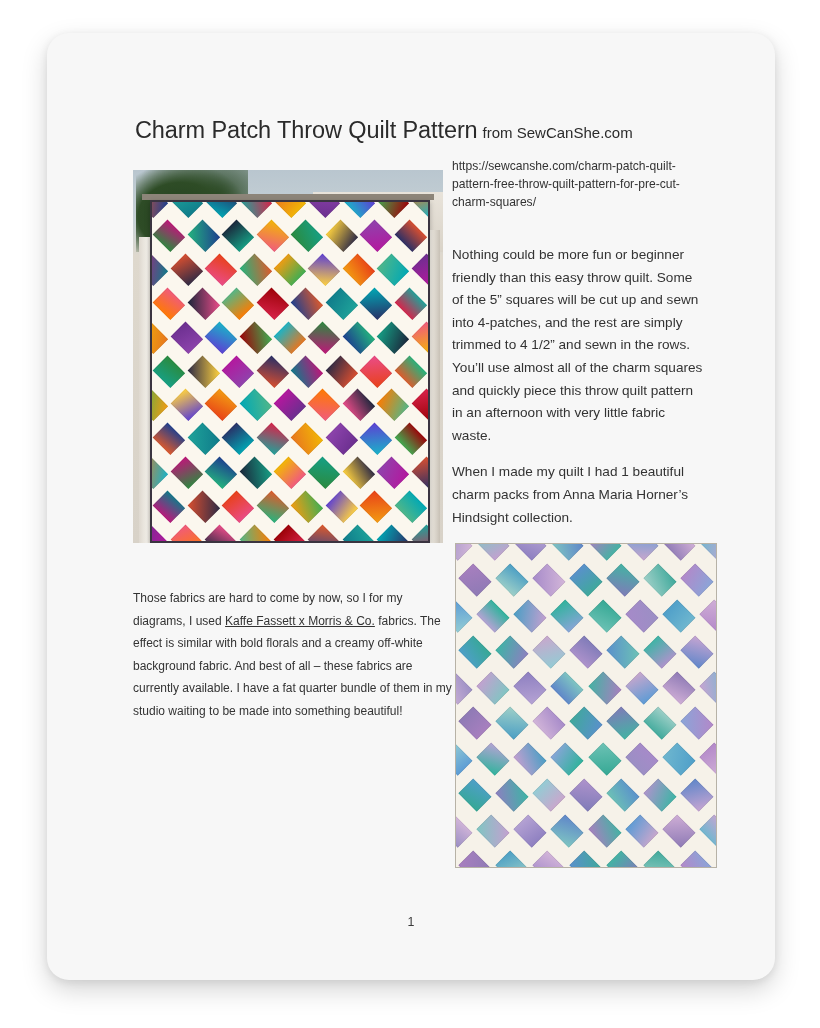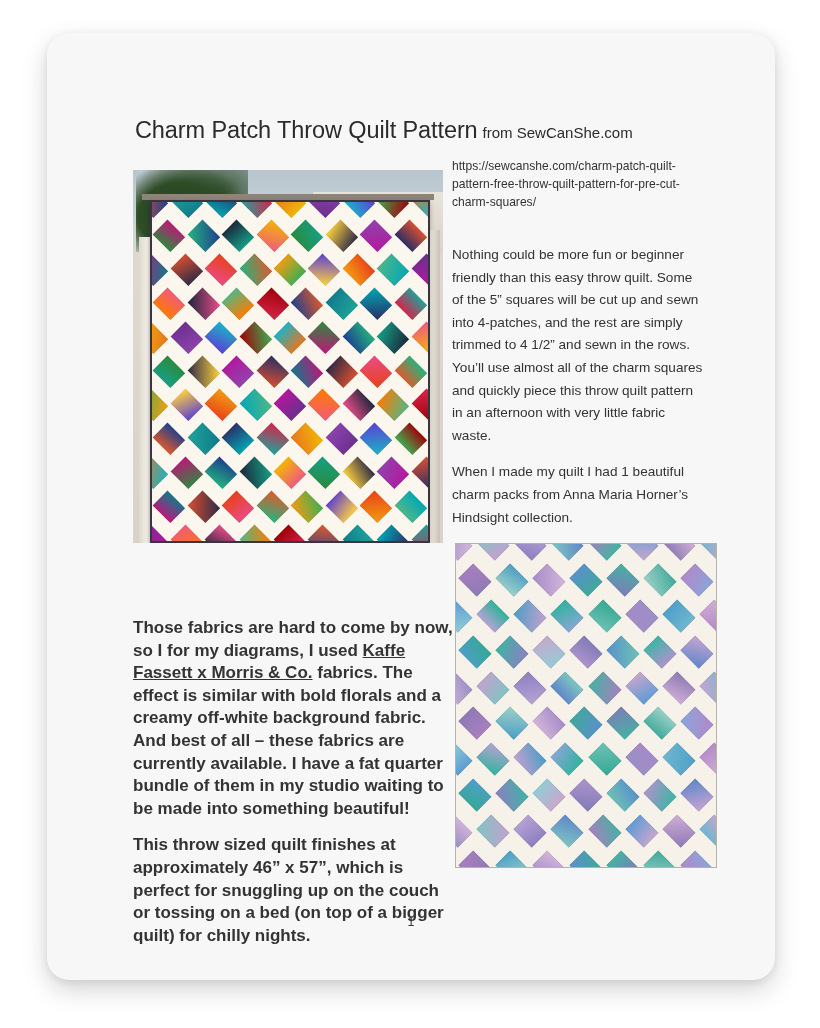--- a/index.html
+++ b/index.html
@@ -142,25 +142,24 @@
   }
   #right-copy {
     left: 405px;
     top: 211px;
     width: 255px;
     font-size: 13.6px;
     line-height: 22.6px;
   }
   #left-copy {
     left: 86px;
-    top: 584px;
+    top: 554px;
     width: 325px;
-    font-size: 17px;
+    font-size: 12px;
     line-height: 22.6px;
-    font-weight: bold;
   }
   .body-col p { margin: 0 0 14px 0; }
   .body-col p:last-child { margin-bottom: 0; }
   .inline-link {
     text-decoration: underline;
     color: #333333;
   }
 
   
   #page-number {
@@ -374,18 +373,17 @@
           <div class="dmd" style="left: 50%; top: 100%; width: 10%; padding-bottom: 8%; background: linear-gradient(216deg, rgb(63, 169, 155) 0%, rgb(90, 144, 204) 100%); box-shadow: rgba(0, 0, 0, 0.12) 0px 0px 0px 0.5px inset;"></div>
           <div class="dmd" style="left: 64.2857%; top: 100%; width: 10%; padding-bottom: 8%; background: linear-gradient(269deg, rgb(127, 123, 184) 0%, rgb(67, 179, 163) 100%); box-shadow: rgba(0, 0, 0, 0.12) 0px 0px 0px 0.5px inset;"></div>
           <div class="dmd" style="left: 78.5714%; top: 100%; width: 10%; padding-bottom: 8%; background: linear-gradient(322deg, rgb(159, 208, 200) 0%, rgb(63, 169, 155) 100%); box-shadow: rgba(0, 0, 0, 0.12) 0px 0px 0px 0.5px inset;"></div>
           <div class="dmd" style="left: 92.8571%; top: 100%; width: 10%; padding-bottom: 8%; background: linear-gradient(15deg, rgb(179, 136, 201) 0%, rgb(138, 165, 216) 100%); box-shadow: rgba(0, 0, 0, 0.12) 0px 0px 0px 0.5px inset;"></div>
         </div>
     </div>
   </div>
 
   <div id="left-copy" class="body-col">
     <p><span>Those fabrics are hard to come by now, so I for my diagrams, I used </span><span class="inline-link">Kaffe Fassett x Morris &amp; Co.</span><span> fabrics. The effect is similar with bold florals and a creamy off-white background fabric. And best of all – these fabrics are currently available. I have a fat quarter bundle of them in my studio waiting to be made into something beautiful!</span></p>
-    <p>This throw sized quilt finishes at approximately 46” x 57”, which is perfect for snuggling up on the couch or tossing on a bed (on top of a bigger quilt) for chilly nights.</p>
   </div>
 
   <div id="page-number">1</div>
 
 </div>
 
 </body></html>

